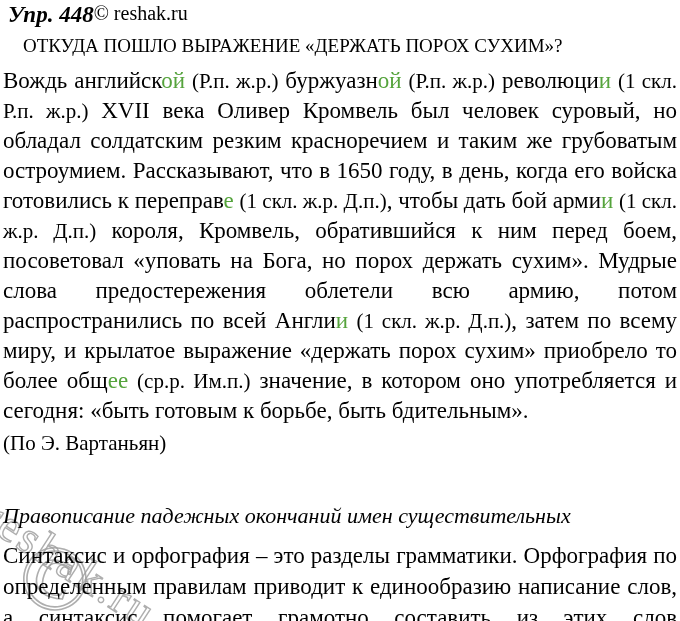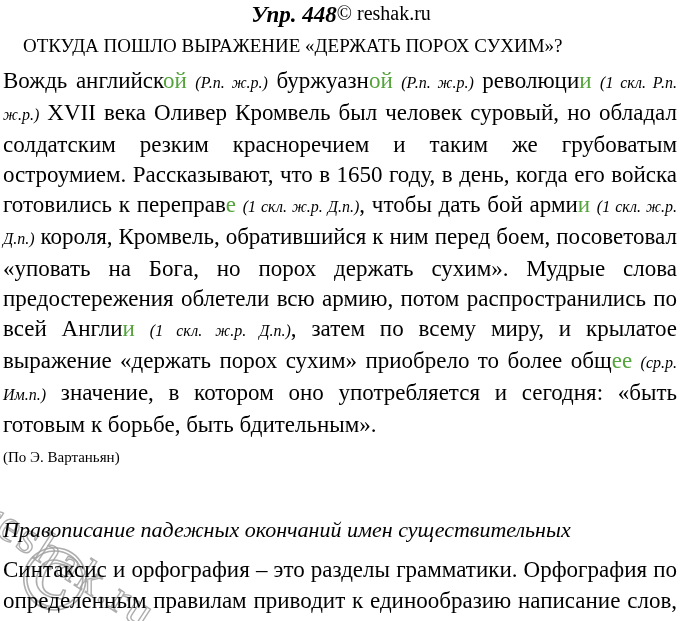--- a/index.html
+++ b/index.html
@@ -8,21 +8,21 @@
     background:#ffffff;
     color:#000000;
     font-family:"Liberation Serif", serif;
     overflow:hidden;
     position:relative;
   }
   .content { position:relative; z-index:1; }
 
   .header {
     display:flex;
-    justify-content:center;
+    justify-content:flex-start;
     align-items:flex-start;
     padding:2px 6px 0 8px;
   }
   .exercise {
     font-size:23px;
     font-weight:bold;
     font-style:italic;
   }
   .copyright { font-size:20px; }
 
@@ -31,26 +31,26 @@
     margin:7px 0 0 23px;
     white-space:nowrap;
   }
 
   .article {
     margin:9px 3px 0 3px;
     font-size:23px;
     line-height:30px;
     text-align:justify;
   }
-  .article .note, .note { font-size:16px;font-style:italic; }
+  .article .note, .note { font-size:21px; }
   .ending { color:var(--ending, #55a33c);font-family:Liberation Serif, serif; }
 
   .attribution {
     margin:2px 3px 0 3px;
-    font-size:15px;
+    font-size:21px;
     line-height:30px;
   }
 
   .subheading {
     margin:45px 3px 0 3px;
     font-style:italic;
     font-size:22px;
   }
 
   .body2 {

